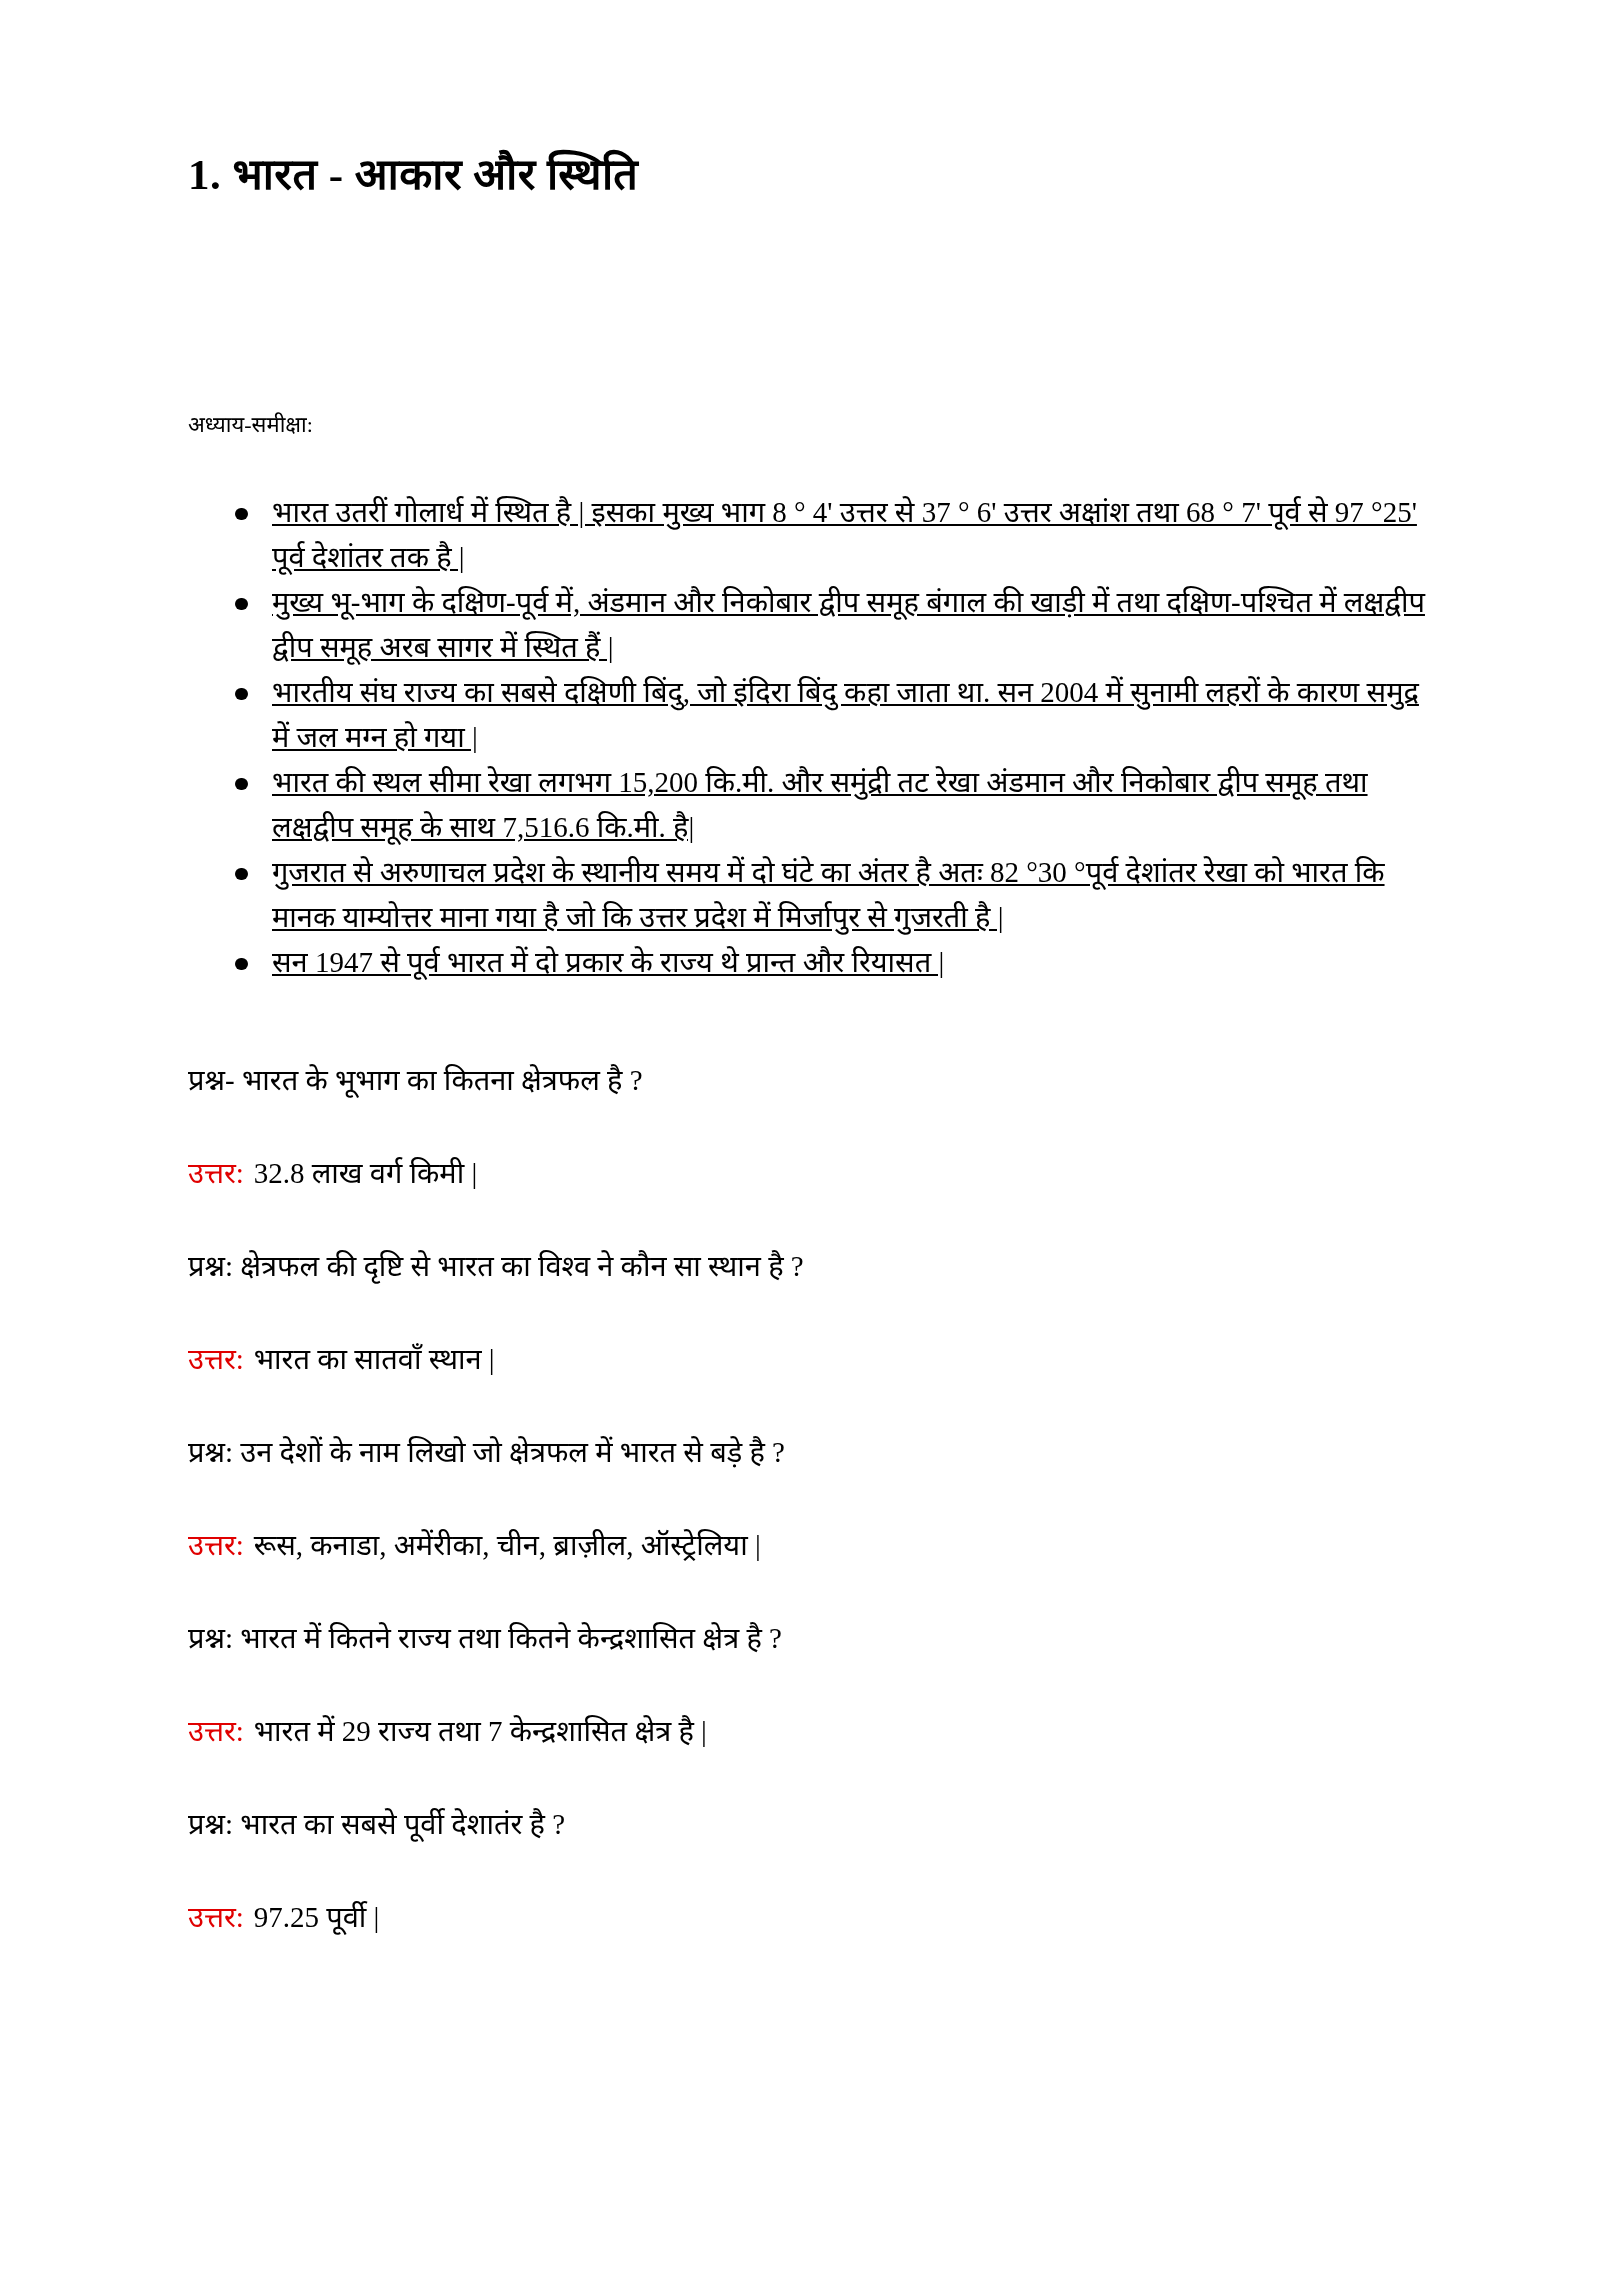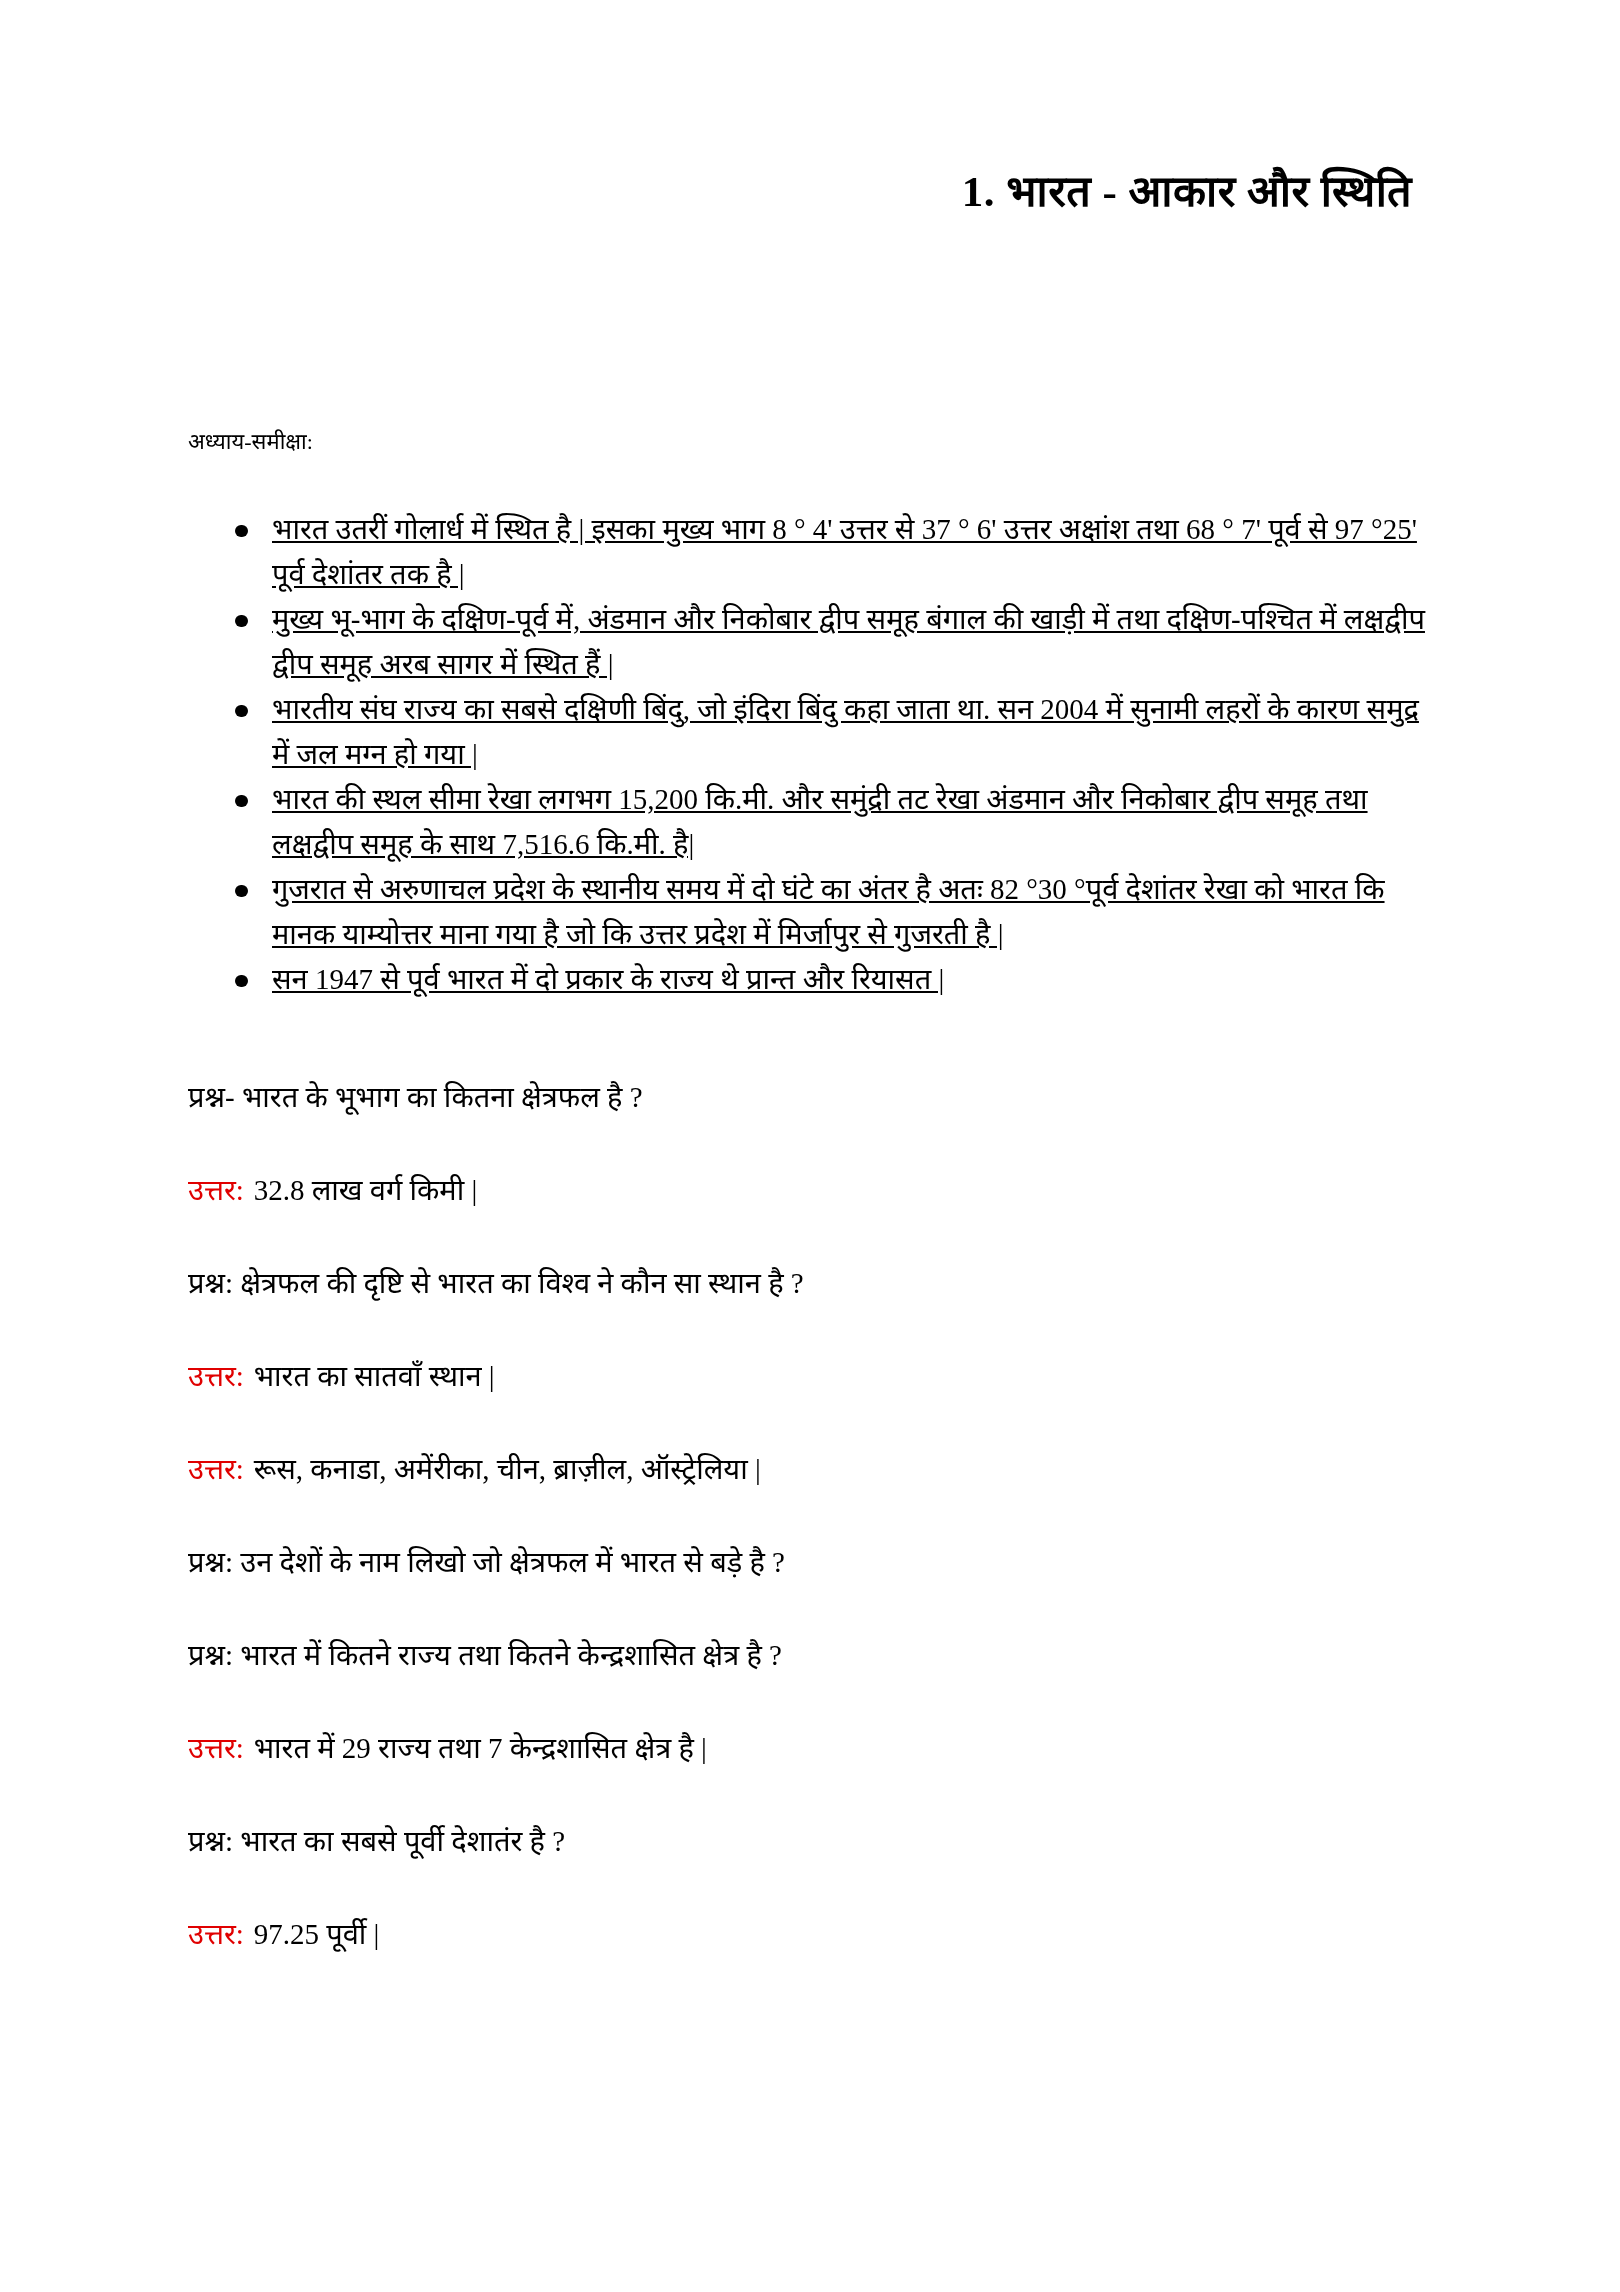--- a/index.html
+++ b/index.html
@@ -13,22 +13,22 @@
     height: 2293px;
     margin: 0 auto;
     background: #ffffff;
     color: #000000;
     font-family: "Liberation Serif", "DejaVu Serif", serif;
     box-sizing: border-box;
     padding: 147px 191px 0 188px;
     overflow: hidden;
   }
   .doc-title {
-    margin: 17px;
-    text-align: right;
+    margin: 0;
+    text-align: left;
     font-size: 43px;
     line-height: 55px;
     font-weight: bold;
     letter-spacing: 0.5px;
   }
   .section-heading {
     margin: 200px 0 0 0;
     font-size: 22px;
     line-height: 45px;
     font-weight: normal;
@@ -90,24 +90,24 @@
   <p class="qa first">प्रश्न- भारत के भूभाग का कितना क्षेत्रफल है ?</p>
   <p class="qa">
     <span class="ans-label">उत्तर:</span><span class="ans-text">32.8 लाख वर्ग किमी |</span>
   </p>
 
   <p class="qa">प्रश्न: क्षेत्रफल की दृष्टि से भारत का विश्व ने कौन सा स्थान है ?</p>
   <p class="qa">
     <span class="ans-label">उत्तर:</span><span class="ans-text">भारत का सातवाँ स्थान |</span>
   </p>
 
+  <p class="qa">प्रश्न: उन देशों के नाम लिखो जो क्षेत्रफल में भारत से बड़े है ?</p>
   <p class="qa">
     <span class="ans-label">उत्तर:</span><span class="ans-text">रूस, कनाडा, अमेंरीका, चीन, ब्राज़ील, ऑस्ट्रेलिया |</span>
   </p>
-  <p class="qa">प्रश्न: उन देशों के नाम लिखो जो क्षेत्रफल में भारत से बड़े है ?</p>
 
   <p class="qa">प्रश्न: भारत में कितने राज्य तथा कितने केन्द्रशासित क्षेत्र है ?</p>
   <p class="qa">
     <span class="ans-label">उत्तर:</span><span class="ans-text">भारत में 29 राज्य तथा 7 केन्द्रशासित क्षेत्र है |</span>
   </p>
 
   <p class="qa">प्रश्न: भारत का सबसे पूर्वी देशातंर है ?</p>
   <p class="qa">
     <span class="ans-label">उत्तर:</span><span class="ans-text">97.25 पूर्वी |</span>
   </p>

